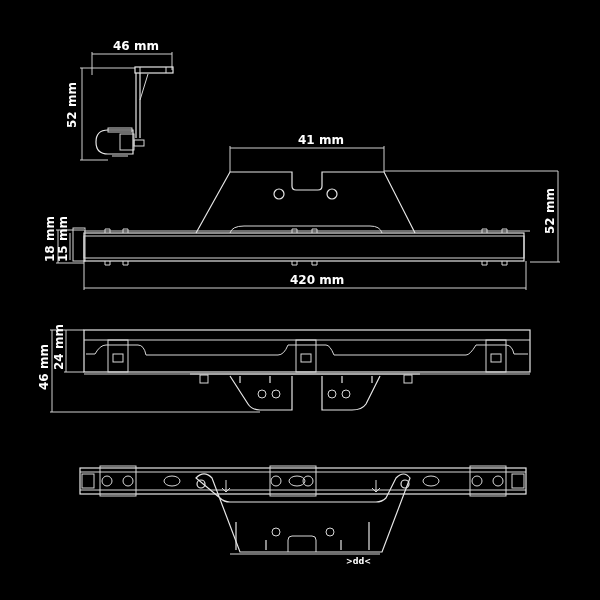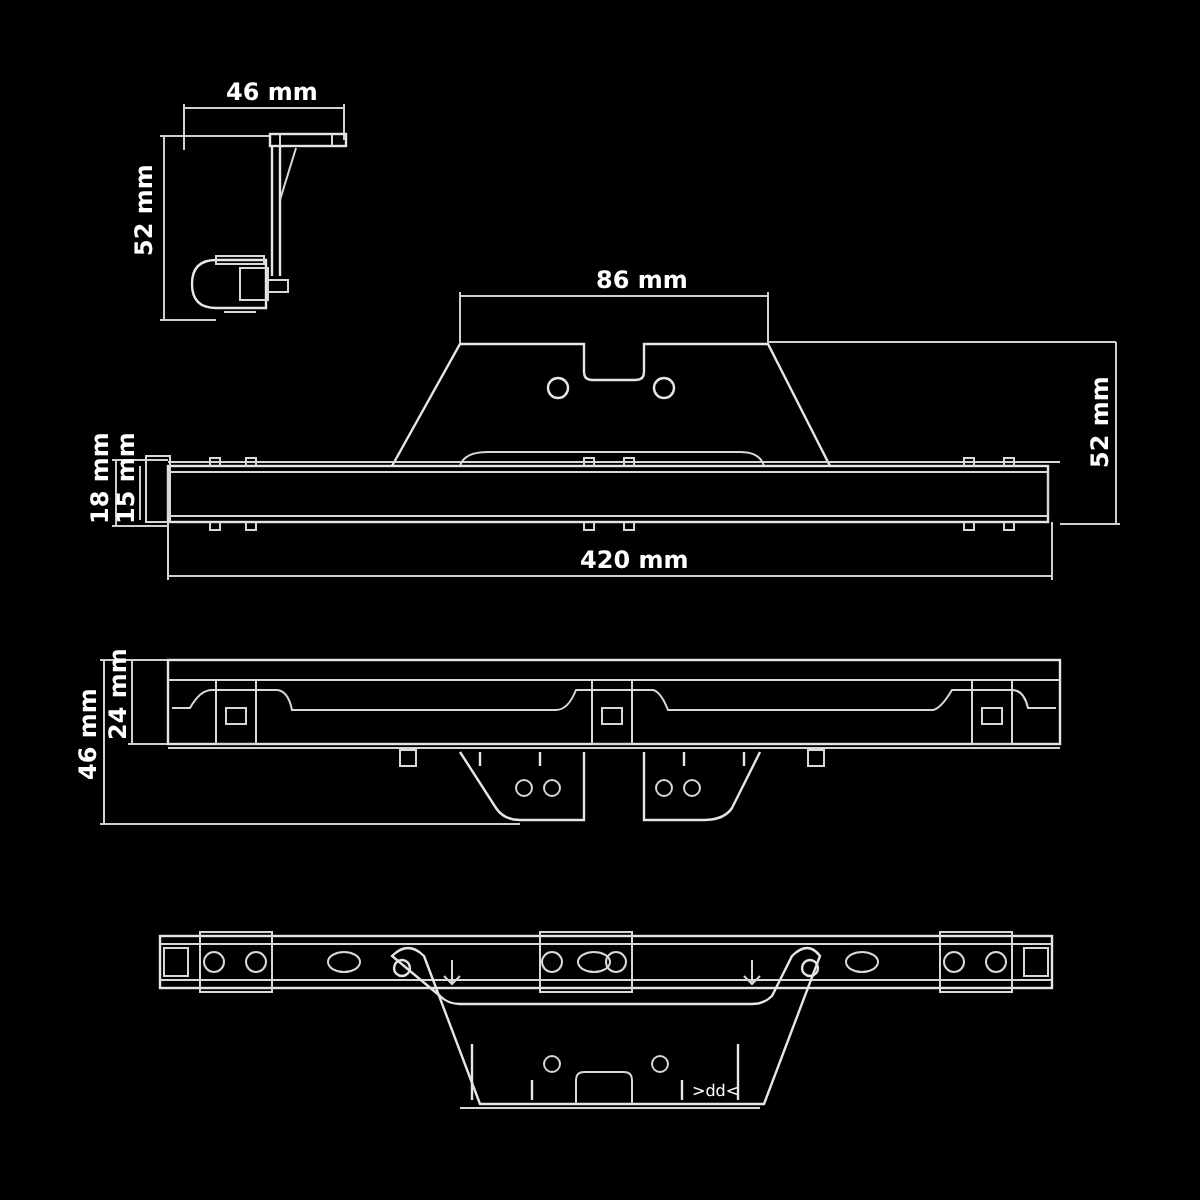--- a/index.html
+++ b/index.html
@@ -155,20 +155,20 @@
     <line class="ln" x1="369" y1="522" x2="369" y2="550"></line>
     <line class="ln2" x1="230" y1="554" x2="380" y2="554"></line>
 
     <path class="ln2" d="M226 480 L226 492 M222 488 L226 492 L230 488"></path>
     <path class="ln2" d="M376 480 L376 492 M372 488 L376 492 L380 488"></path>
   </g>
 </svg>
 
 <div class="lbl" style="left:113px; top:40px;">46 mm</div>
 <div class="lbl vert" style="left:66px; top:128px;">52 mm</div>
-<div class="lbl" style="left:298px; top:134px;">86 mm</div>
+<div class="lbl" style="left:298px; top:134px;">41 mm</div>
 <div class="lbl vert" style="left:44px; top:262px;">18 mm</div>
 <div class="lbl vert" style="left:57px; top:262px;">15 mm</div>
 <div class="lbl vert" style="left:544px; top:234px;">52 mm</div>
 <div class="lbl" style="left:290px; top:274px;">420 mm</div>
 <div class="lbl vert" style="left:38px; top:390px;">46 mm</div>
 <div class="lbl vert" style="left:53px; top:370px;">24 mm</div>
-<div class="lbl" style="left:346px; top:542px; font-size:8px; font-weight:normal;">&gt;dd&lt;</div>
+<div class="lbl" style="left:346px; top:558px; font-size:8px; font-weight:bold;">&gt;dd&lt;</div>
 
 </body></html>

